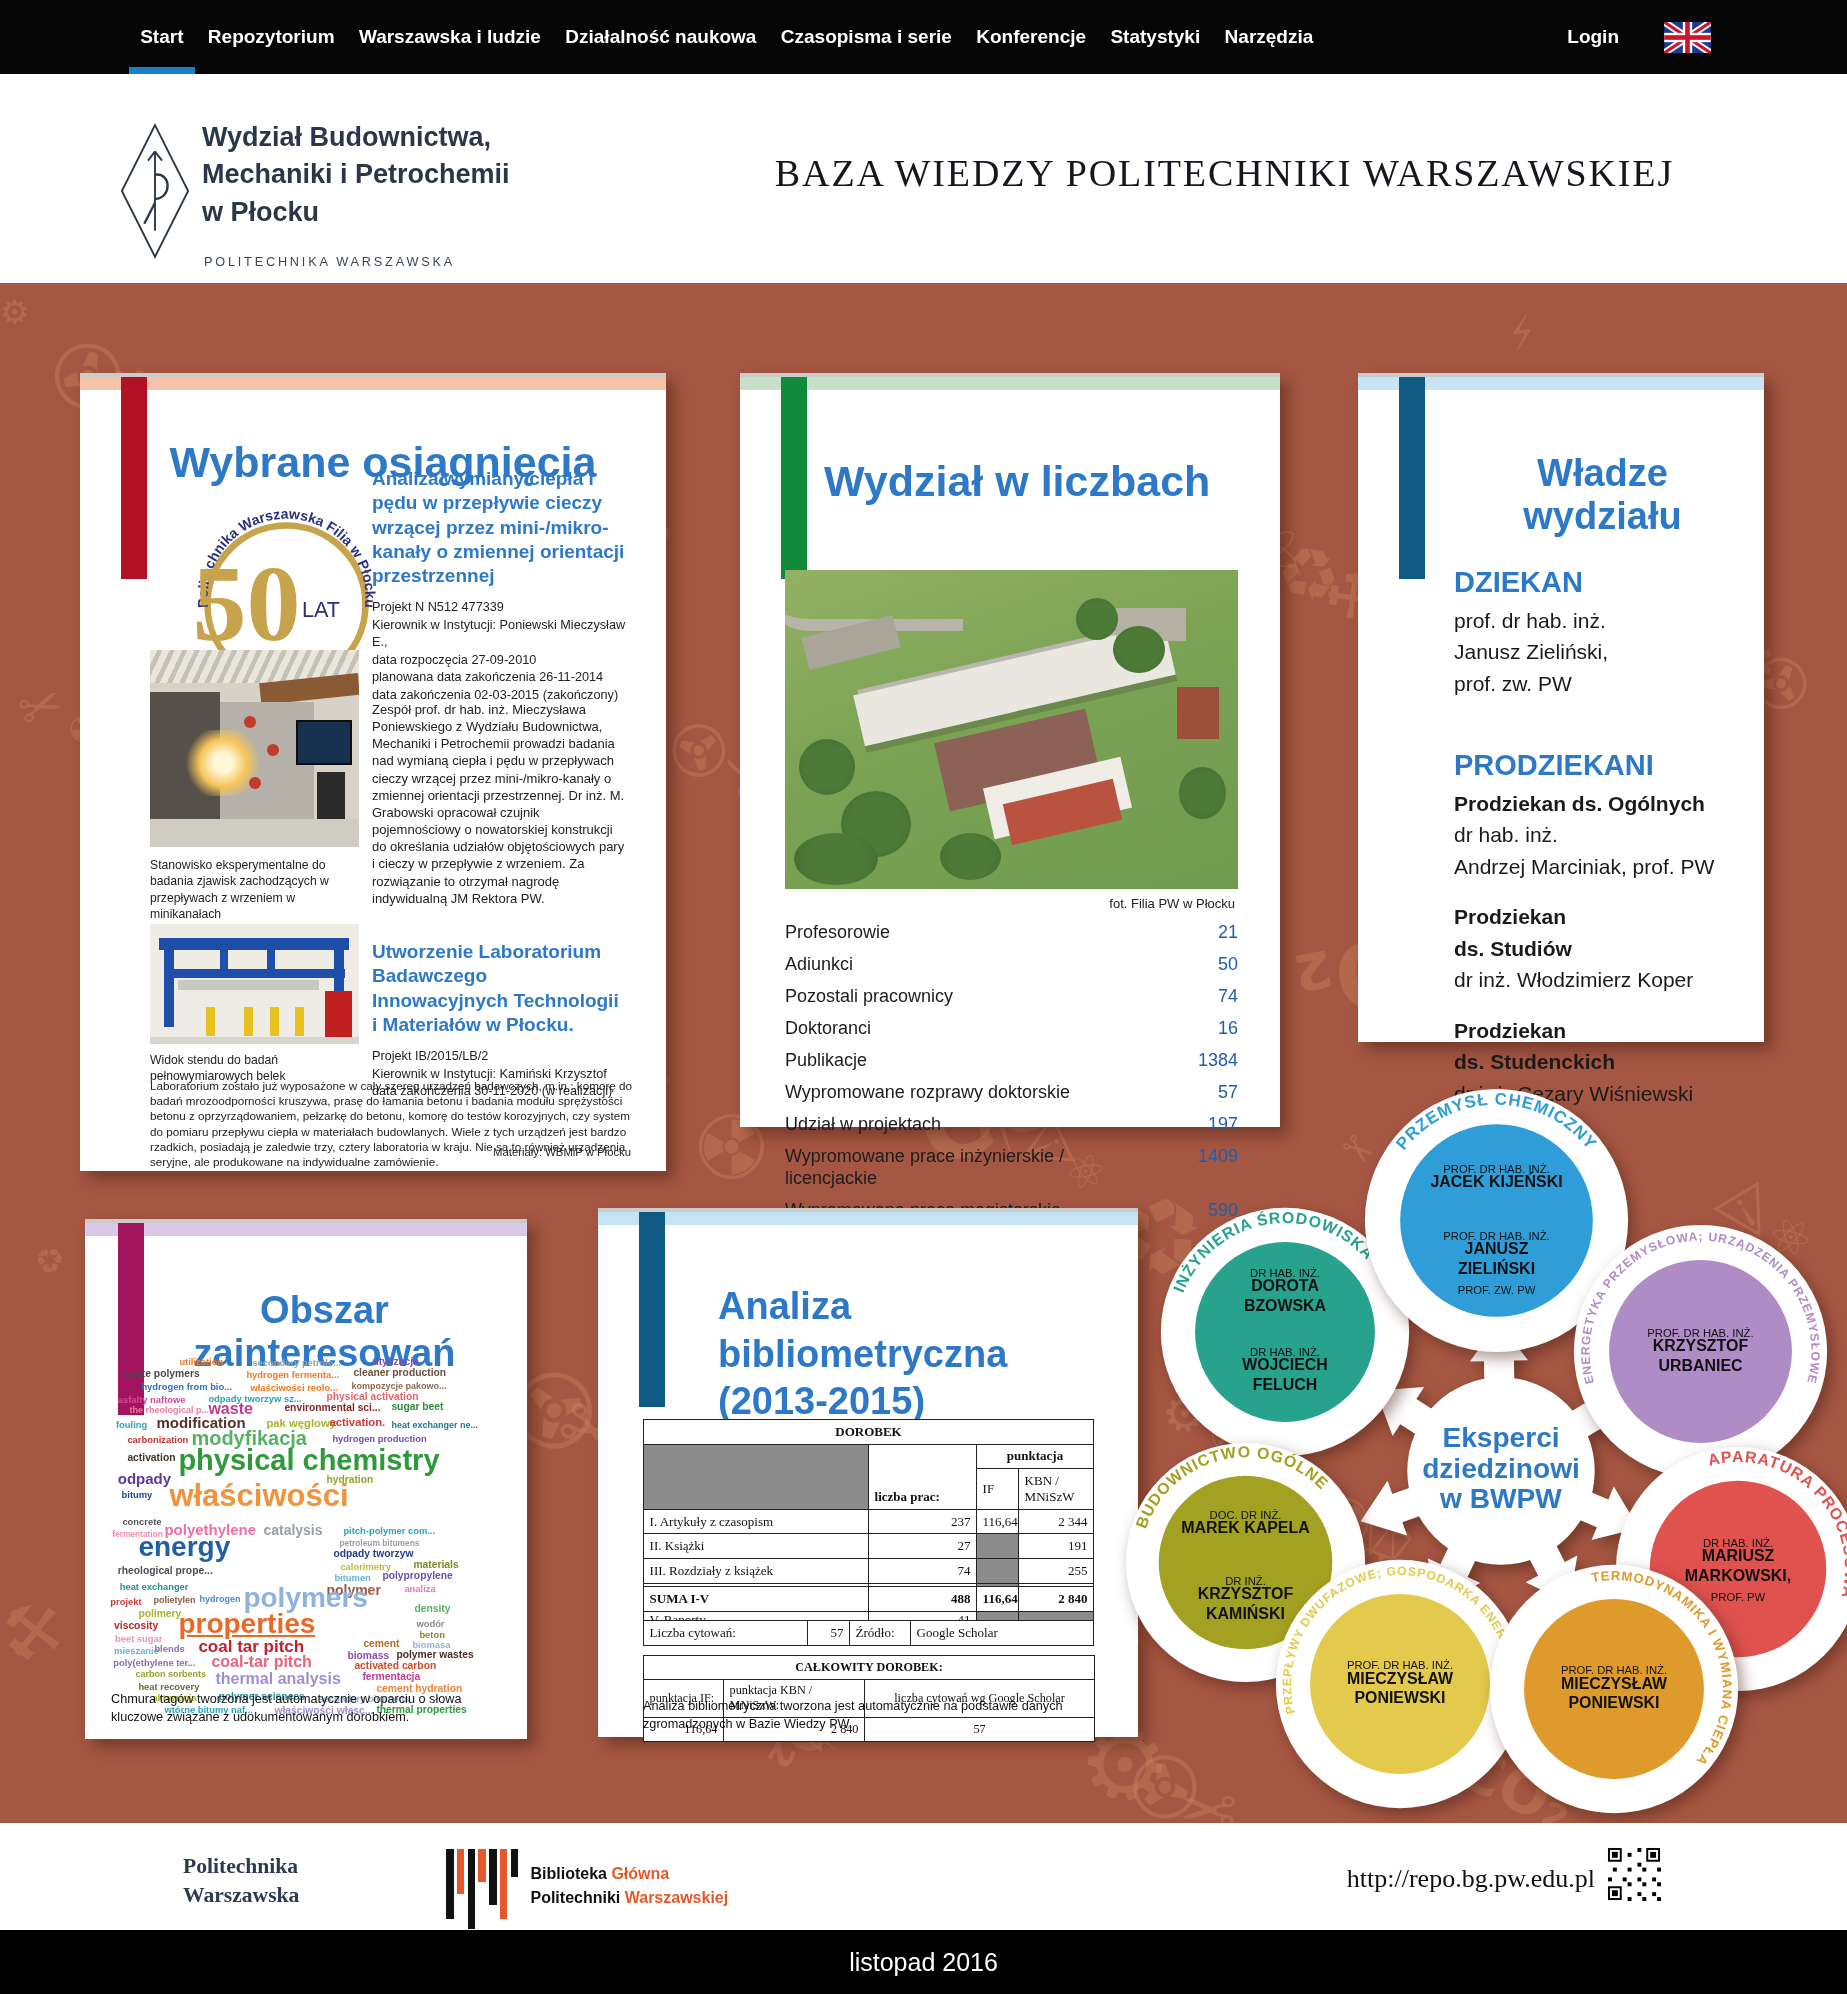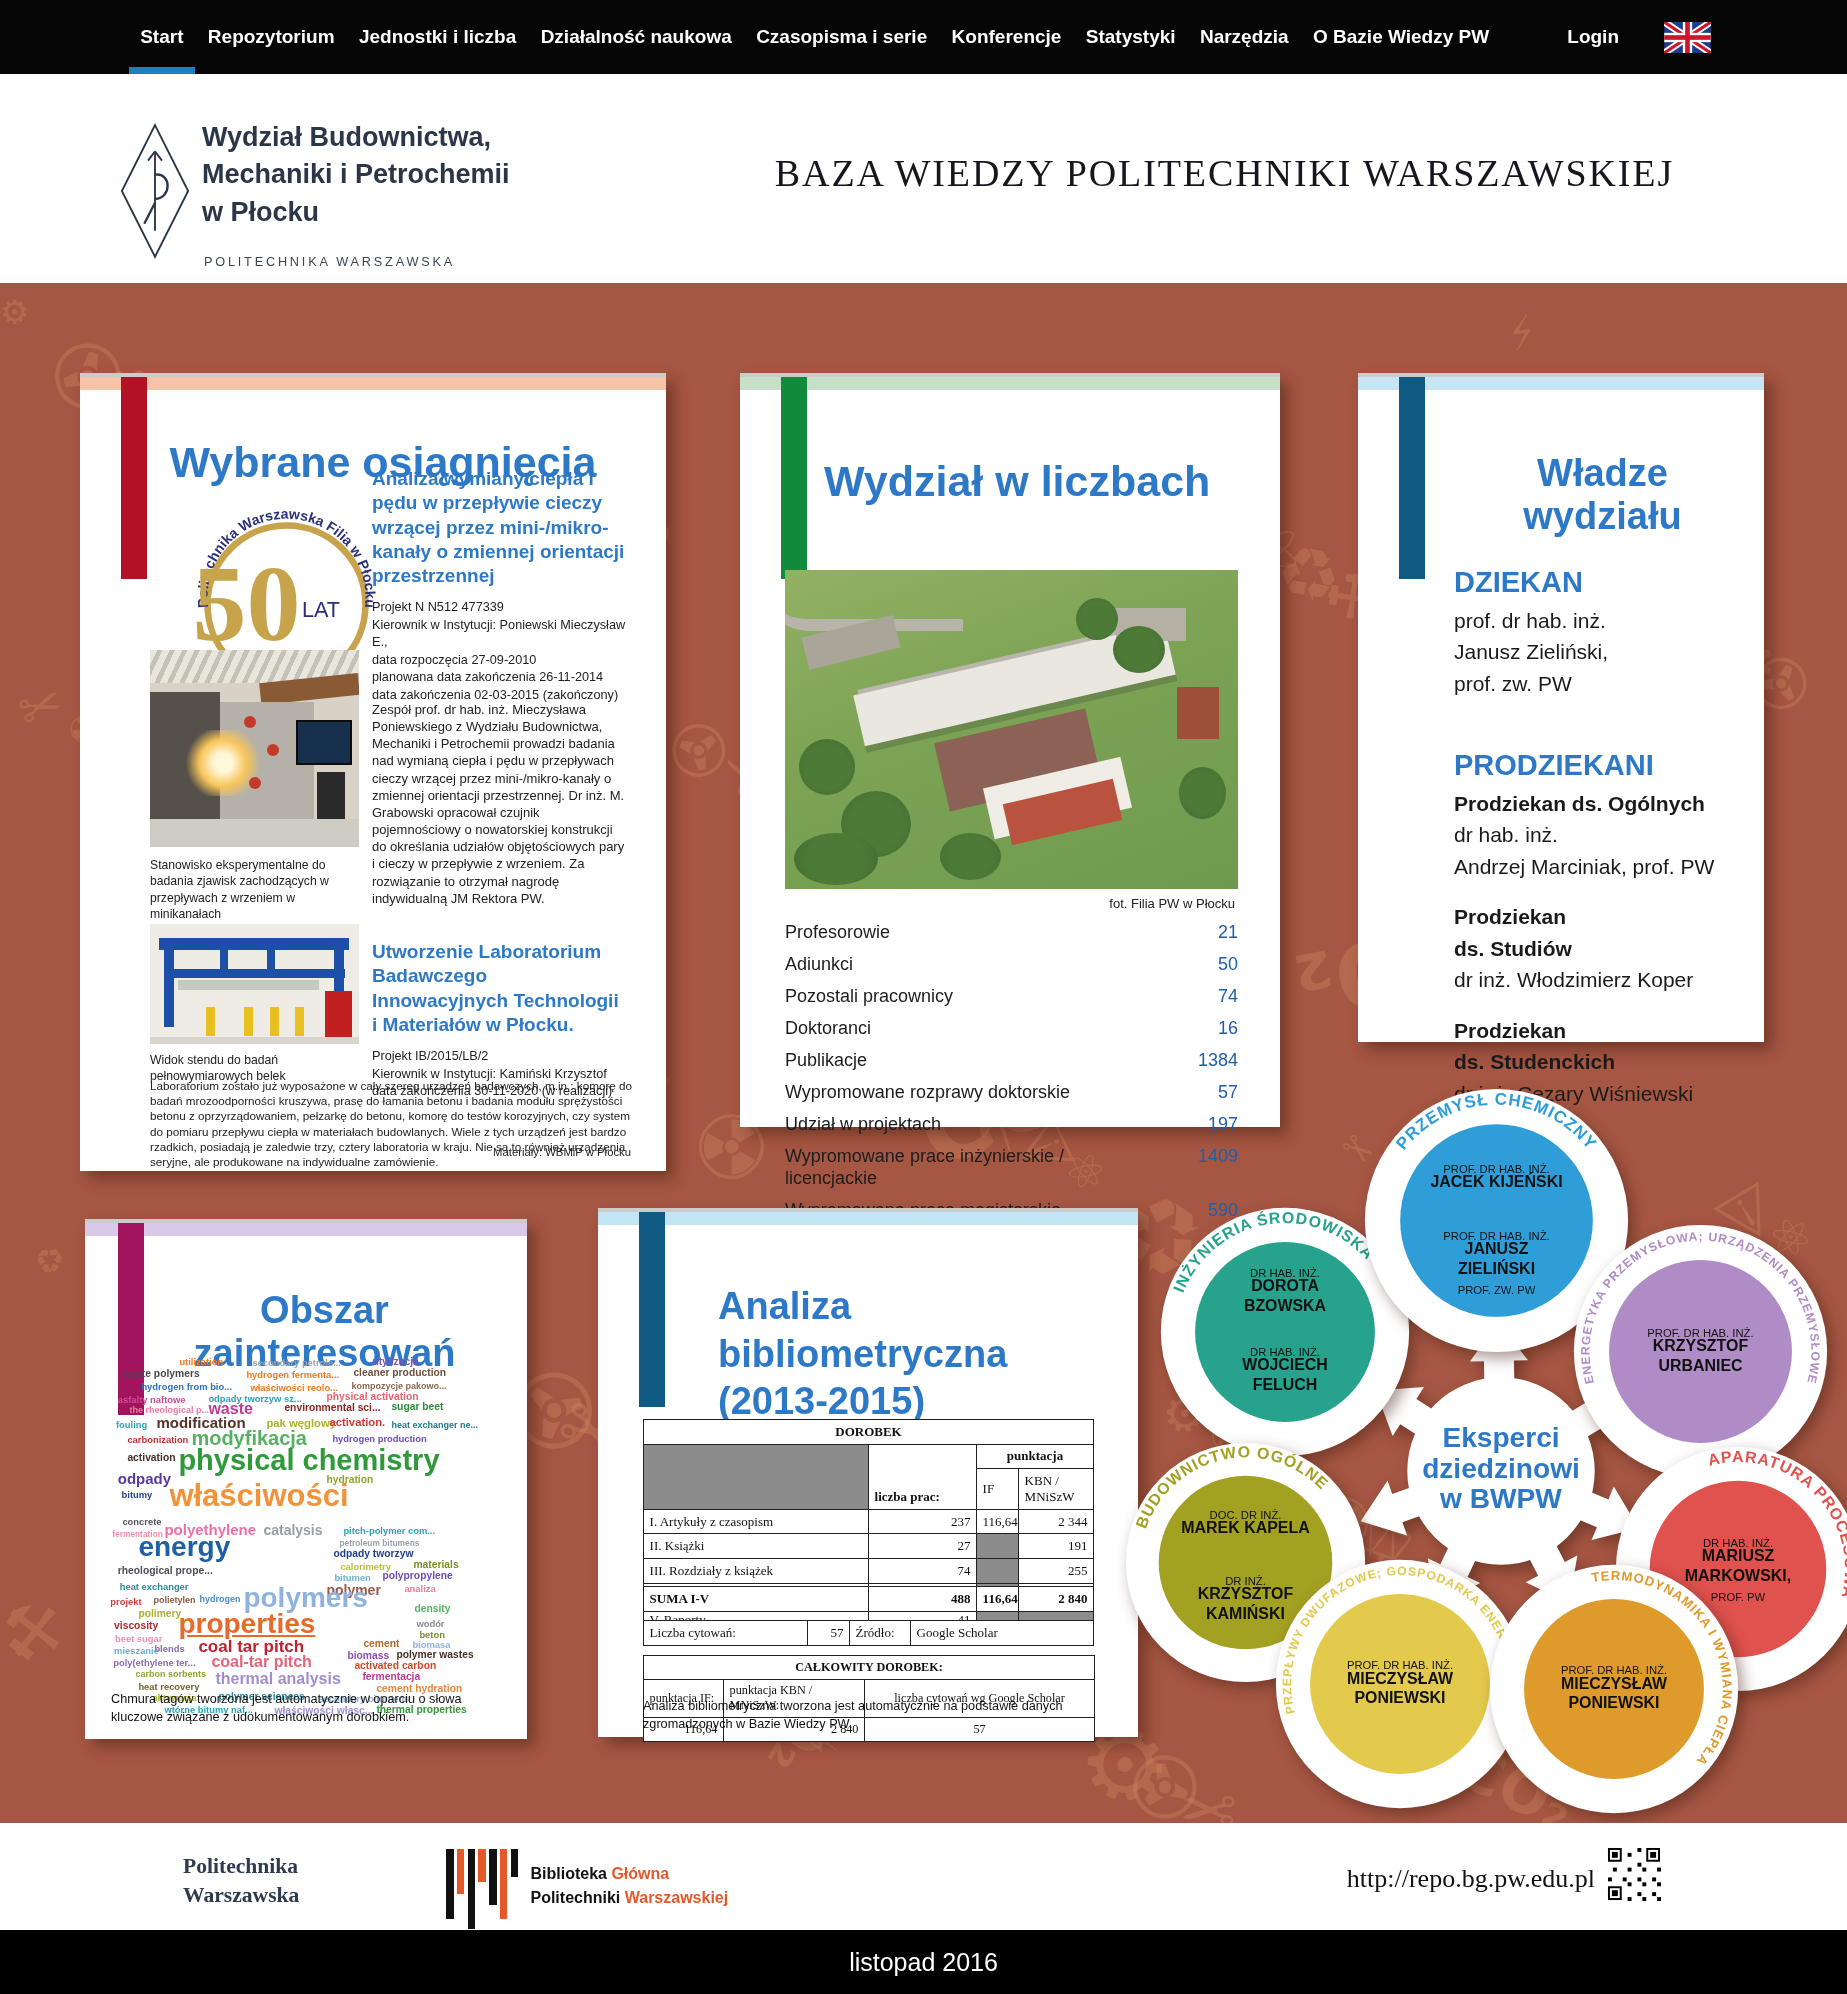--- a/index.html
+++ b/index.html
@@ -112,27 +112,26 @@
 </head>
 <body>
 
 <div class="page">
 
   <div class="topnav">
     <div style="width:128px"></div>
     <div style="display:flex">
         <div class="nav-item active">Start</div>
         <div class="nav-item">Repozytorium</div>
-        <div class="nav-item">Jednostki i liczba</div>
+        <div class="nav-item">Warszawska i ludzie</div>
         <div class="nav-item">Działalność naukowa</div>
         <div class="nav-item">Czasopisma i serie</div>
         <div class="nav-item">Konferencje</div>
         <div class="nav-item">Statystyki</div>
         <div class="nav-item">Narzędzia</div>
-        <div class="nav-item">O Bazie Wiedzy PW</div>
       </div>
     <div class="nav-right">
       <div class="login">Login</div>
       <svg class="flag" viewBox="0 0 60 40">
         <rect width="60" height="40" fill="#1f3b8c"></rect>
         <path d="M0,0 L60,40 M60,0 L0,40" stroke="#fff" stroke-width="9"></path>
         <path d="M0,0 L60,40 M60,0 L0,40" stroke="#cf142b" stroke-width="4"></path>
         <rect x="24" y="0" width="12" height="40" fill="#fff"></rect>
         <rect x="0" y="14" width="60" height="12" fill="#fff"></rect>
         <rect x="27" y="0" width="6" height="40" fill="#cf142b"></rect>

